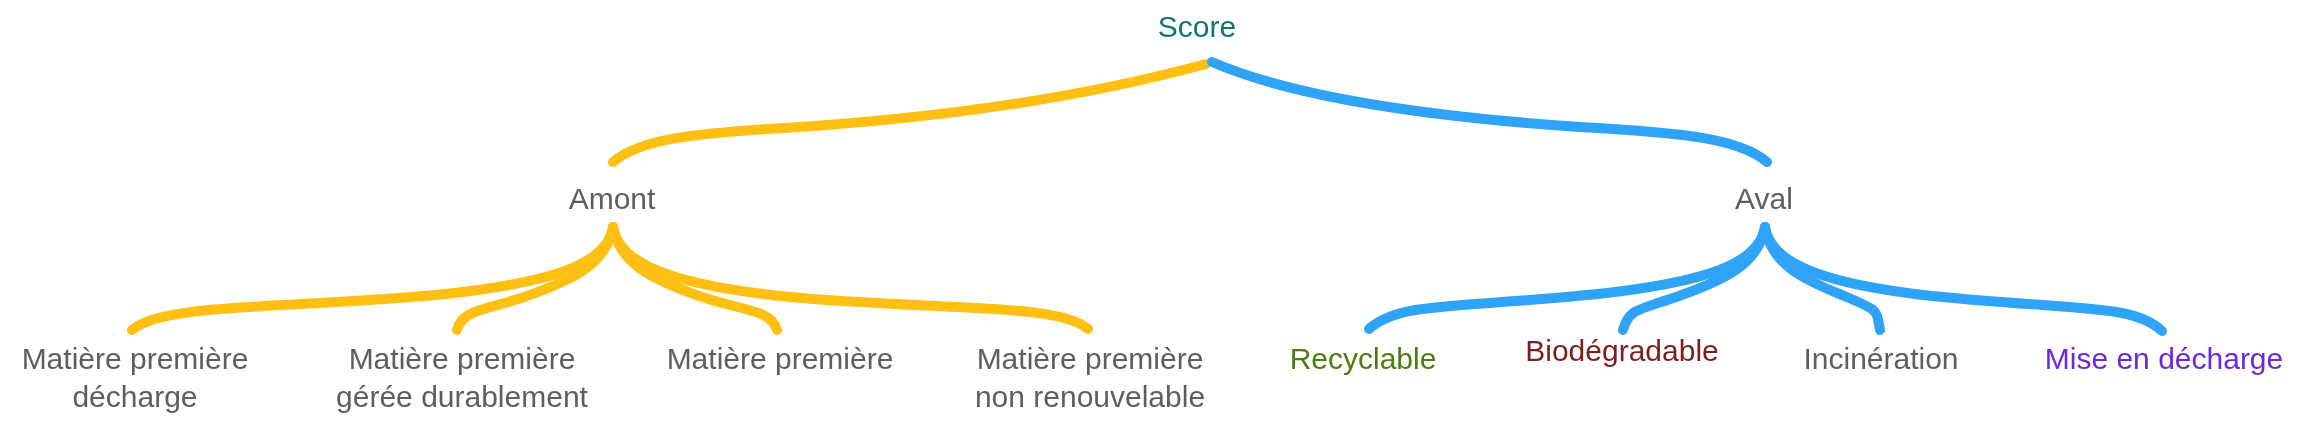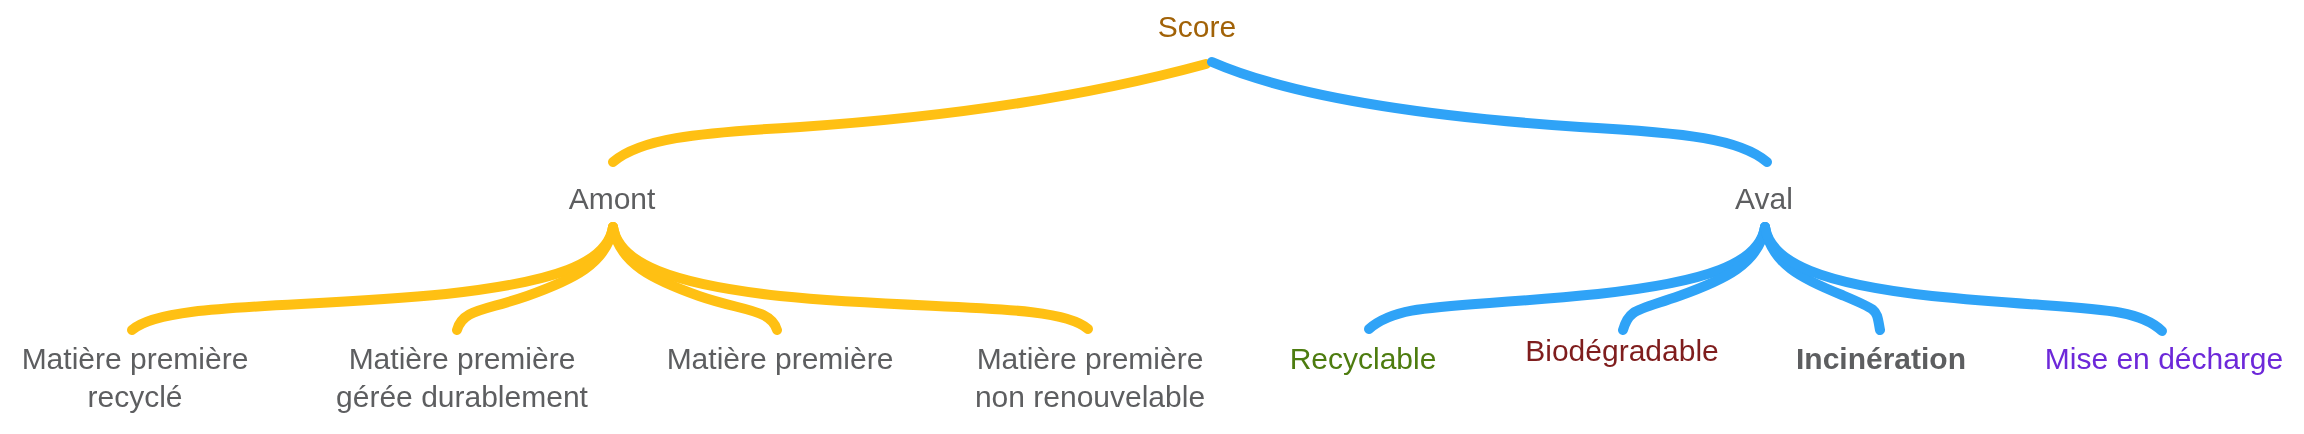--- a/index.html
+++ b/index.html
@@ -48,53 +48,53 @@
     <path d="M 613,227 C 619,264 672,284 780,296 C 930,311 1058,302 1088,329" stroke="#FFC013"></path>
 
     <path d="M 1767,162 C 1740,139 1688,133 1580,127 C 1418,116 1288,95 1212,62" stroke="#2FA3F7"></path>
 
     <path d="M 1765,227 C 1759,264 1706,282 1598,294 C 1448,309 1400,302 1369,329" stroke="#2FA3F7"></path>
     <path d="M 1765,227 C 1759,264 1724,280 1679,296 C 1636,311 1629,309 1623,330" stroke="#2FA3F7"></path>
     <path d="M 1765,227 C 1771,264 1802,279 1842,295 C 1880,311 1876,309 1880,330" stroke="#2FA3F7"></path>
     <path d="M 1765,227 C 1771,264 1824,284 1932,296 C 2082,311 2134,304 2162,331" stroke="#2FA3F7"></path>
   </svg>
 
-  <div class="node-label" style="left: 1197px; top: 8px; color: #a16207;">
+  <div class="node-label" style="left: 1197px; top: 8px; color: #0f766e;">
     <div class="line">Score</div>
   </div>
 
   <div class="node-label" style="left: 612px; top: 180px; color: rgb(93, 94, 96); text-align: right;">
     <div class="line">Amont</div>
   </div>
   <div class="node-label" style="left: 1764px; top: 180px; color: rgb(93, 94, 96);">
     <div class="line">Aval</div>
   </div>
 
   <div class="node-label" style="left: 135px; top: 340px; color: rgb(93, 94, 96);">
     <div class="line">Matière première</div>
-    <div class="line">recyclé</div>
+    <div class="line">décharge</div>
   </div>
   <div class="node-label" style="left: 462px; top: 340px; color: rgb(93, 94, 96);">
     <div class="line">Matière première</div>
     <div class="line">gérée durablement</div>
   </div>
   <div class="node-label" style="left: 780px; top: 340px; color: rgb(93, 94, 96);">
     <div class="line">Matière première</div>
   </div>
   <div class="node-label" style="left: 1090px; top: 340px; color: rgb(93, 94, 96);">
     <div class="line">Matière première</div>
     <div class="line">non renouvelable</div>
   </div>
 
   <div class="node-label" style="left: 1363px; top: 340px; color: #4d7c0f;">
     <div class="line">Recyclable</div>
   </div>
   <div class="node-label" style="left: 1622px; top: 332px; color: #7f1d1d;">
     <div class="line">Biodégradable</div>
   </div>
-  <div class="node-label" style="left: 1881px; top: 340px; color: rgb(93, 94, 96); font-weight: bold;">
+  <div class="node-label" style="left: 1881px; top: 340px; color: rgb(93, 94, 96);">
     <div class="line">Incinération</div>
   </div>
   <div class="node-label" style="left: 2164px; top: 340px; color: #6d28d9;">
     <div class="line">Mise en décharge</div>
   </div>
 
 </div>
 
 </body></html>

